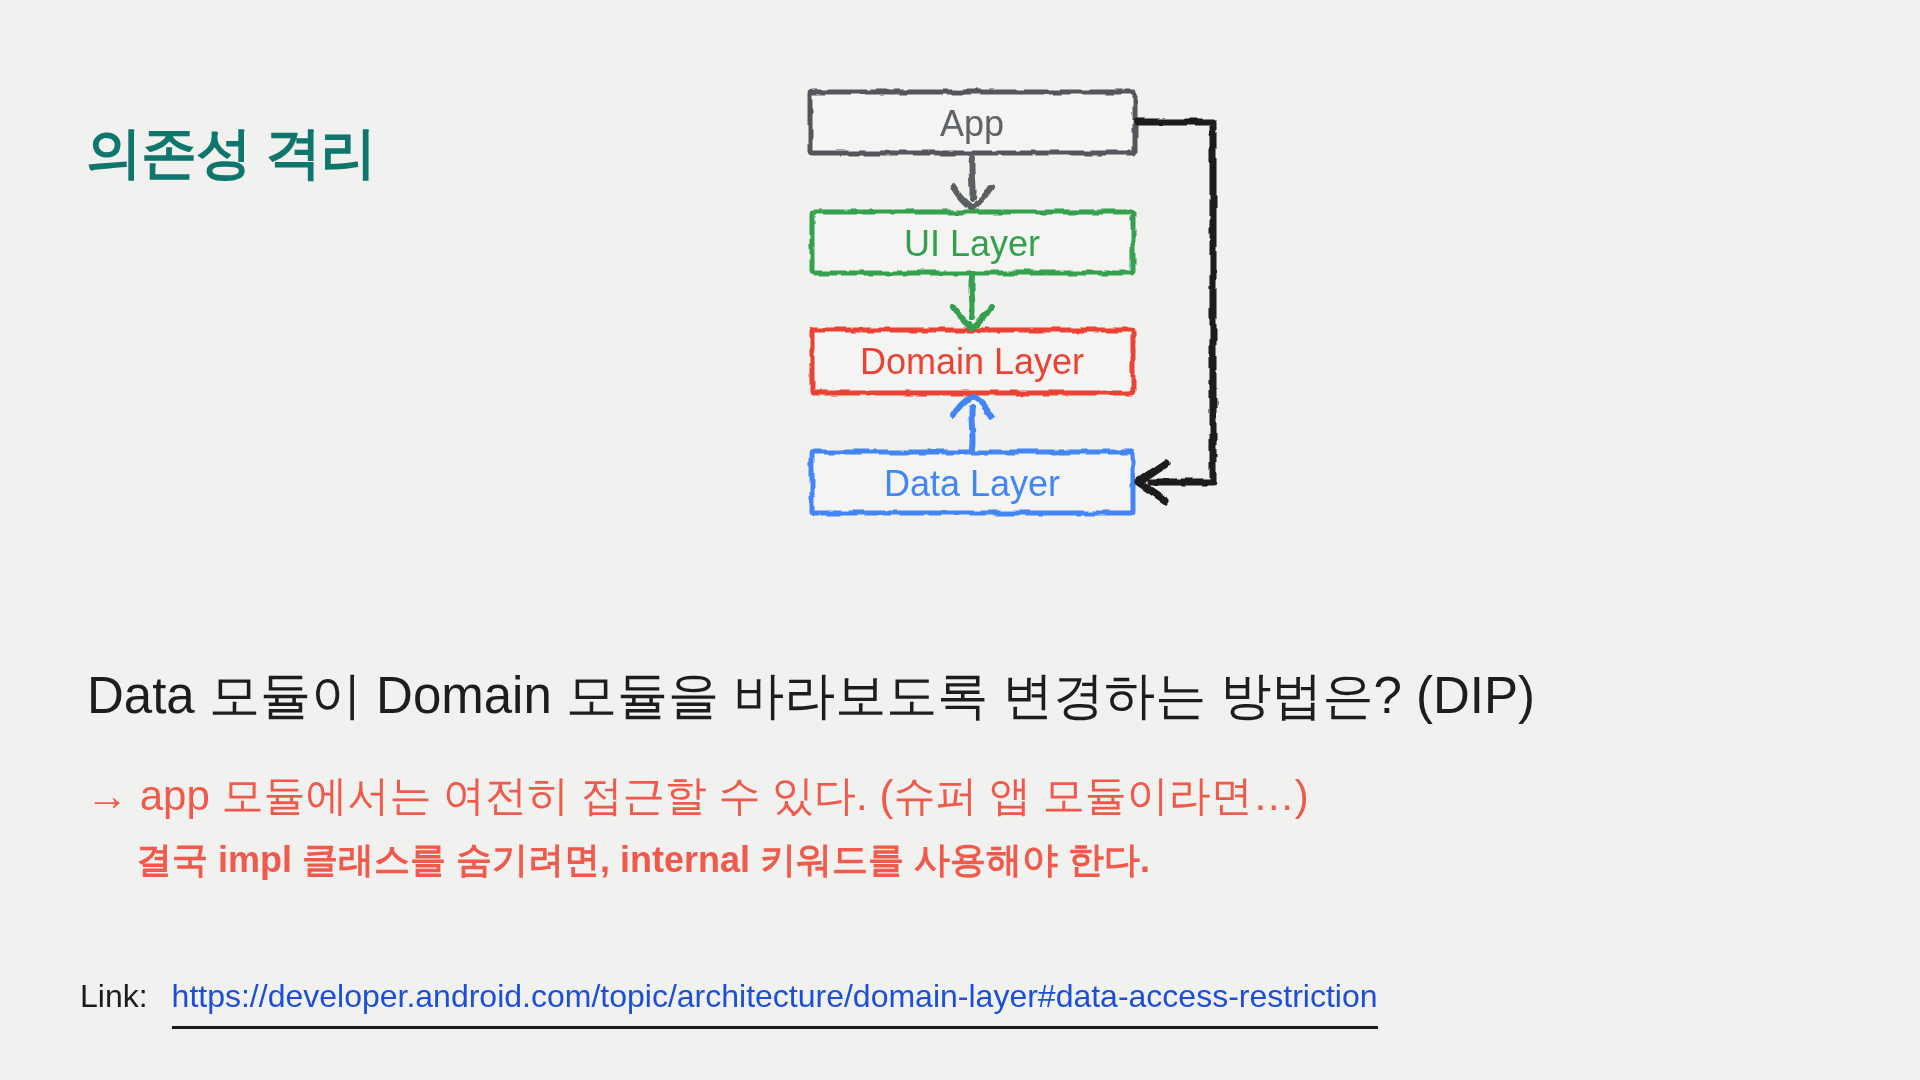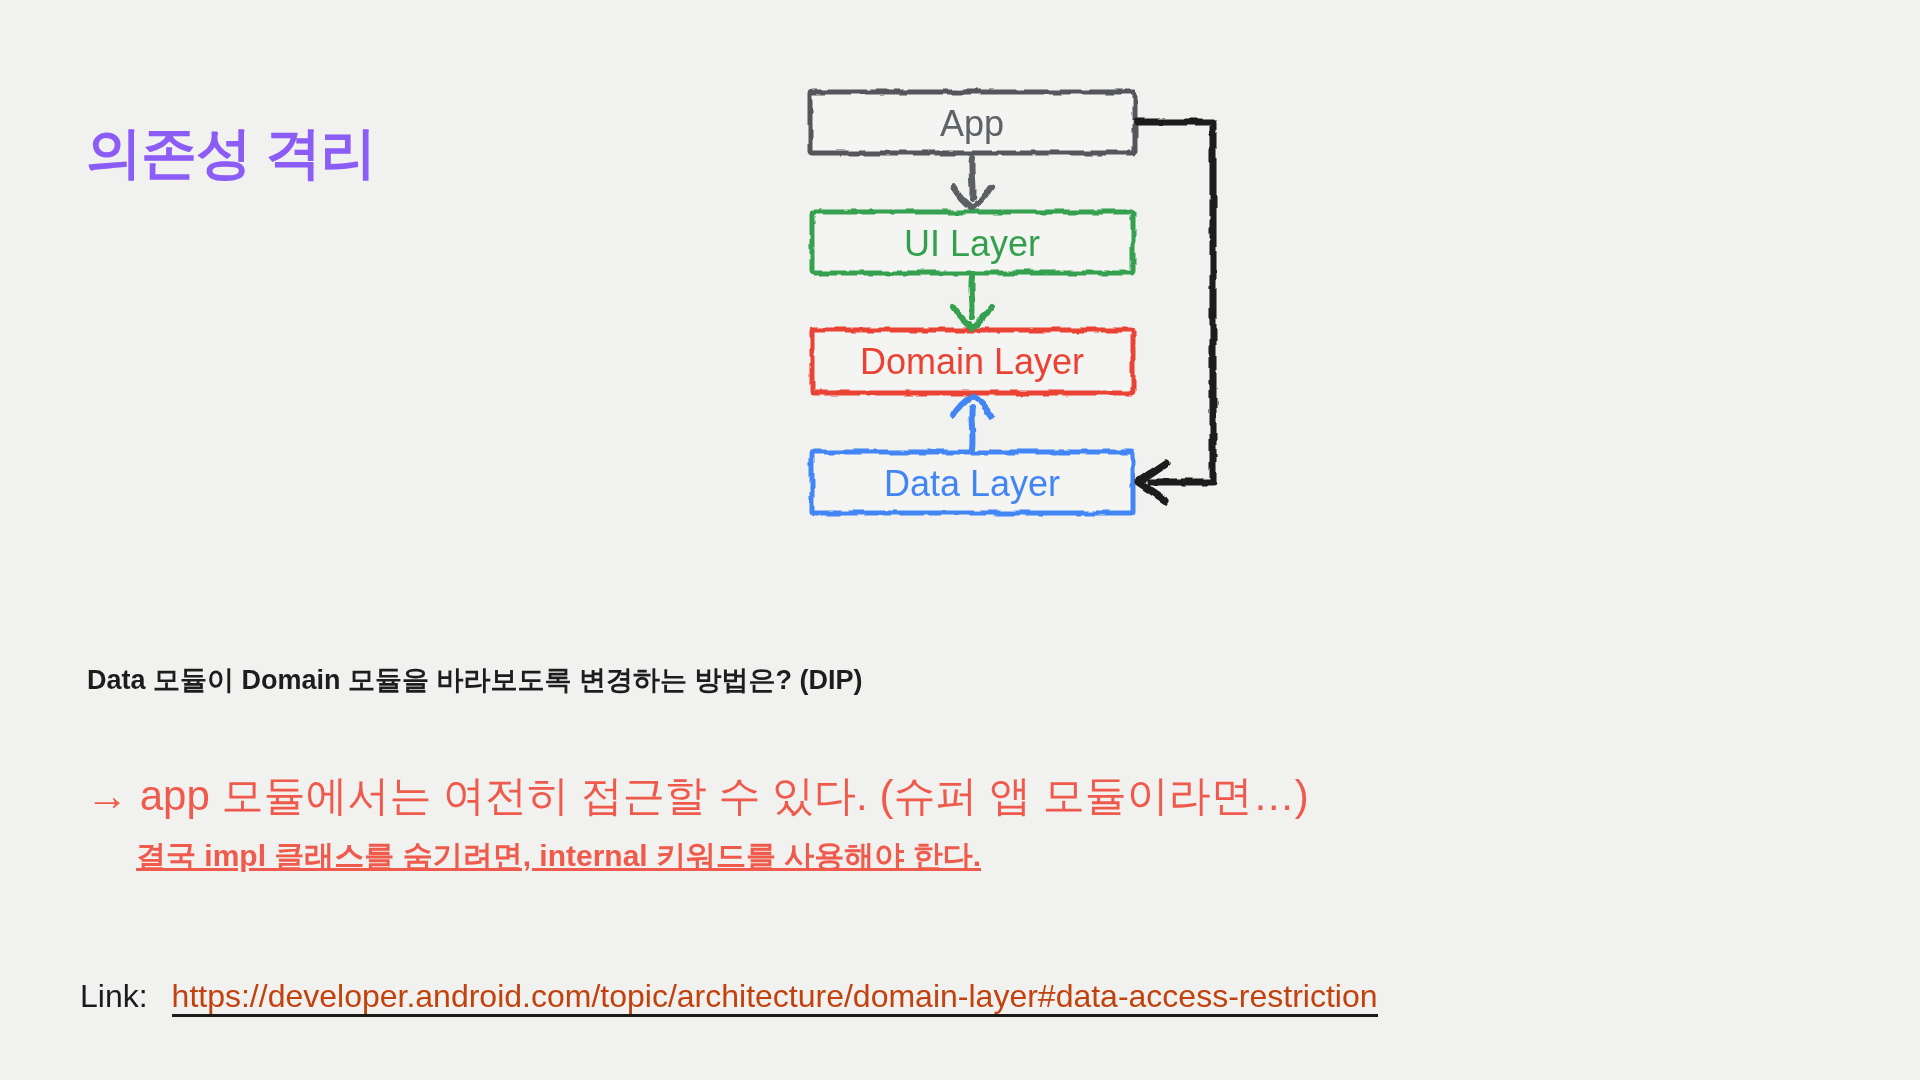--- a/index.html
+++ b/index.html
@@ -6,51 +6,51 @@
   body{
     width:1920px;height:1080px;
     background:#f1f1ef;
     font-family:"Liberation Sans","DejaVu Sans",sans-serif;
     position:relative;
     overflow:hidden;
     color:#1d1d1d;
   }
   .slide-title{
     position:absolute;left:86px;top:116px;
-    font-size:56px;font-weight:800;color:#8b5cf6;
+    font-size:56px;font-weight:800;color:#0f766e;
     letter-spacing:-1px;
   }
   .diagram-svg{
     position:absolute;left:700px;top:60px;
   }
   .diagram-svg text{
     font-family:"Liberation Sans","DejaVu Sans",sans-serif;
     font-weight:500;
   }
   .question-line{
     position:absolute;left:87px;top:662px;
-    font-size:27px;font-weight:700;color:#1d1d1d;
+    font-size:51px;font-weight:400;color:#1d1d1d;
   }
   .answer-line-1{
     position:absolute;left:86px;top:768px;
     font-size:42px;font-weight:400;color:#f05a4c;
   }
   .answer-line-2{
     position:absolute;left:136px;top:836px;
-    font-size:30px;font-weight:700;color:#f05a4c;text-decoration:underline;
+    font-size:36px;font-weight:700;color:#f05a4c;
   }
   .link-line{
     position:absolute;left:80px;top:978px;
     font-size:32px;color:#1b1b1b;
   }
   .link-label{margin-right:24px;}
   .link-url{
-    color:#c2410c;text-decoration:none;
+    color:#1d4ed8;text-decoration:none;
     border-bottom:3px solid #1b1b1b;
-    padding-bottom:0;
+    padding-bottom:12px;
     cursor:pointer;
   }
 </style>
 </head>
 <body>
 
 <div class="slide-title">의존성 격리</div>
 
 <svg class="diagram-svg" width="600" height="500" viewBox="0 0 600 500">
   <defs>

